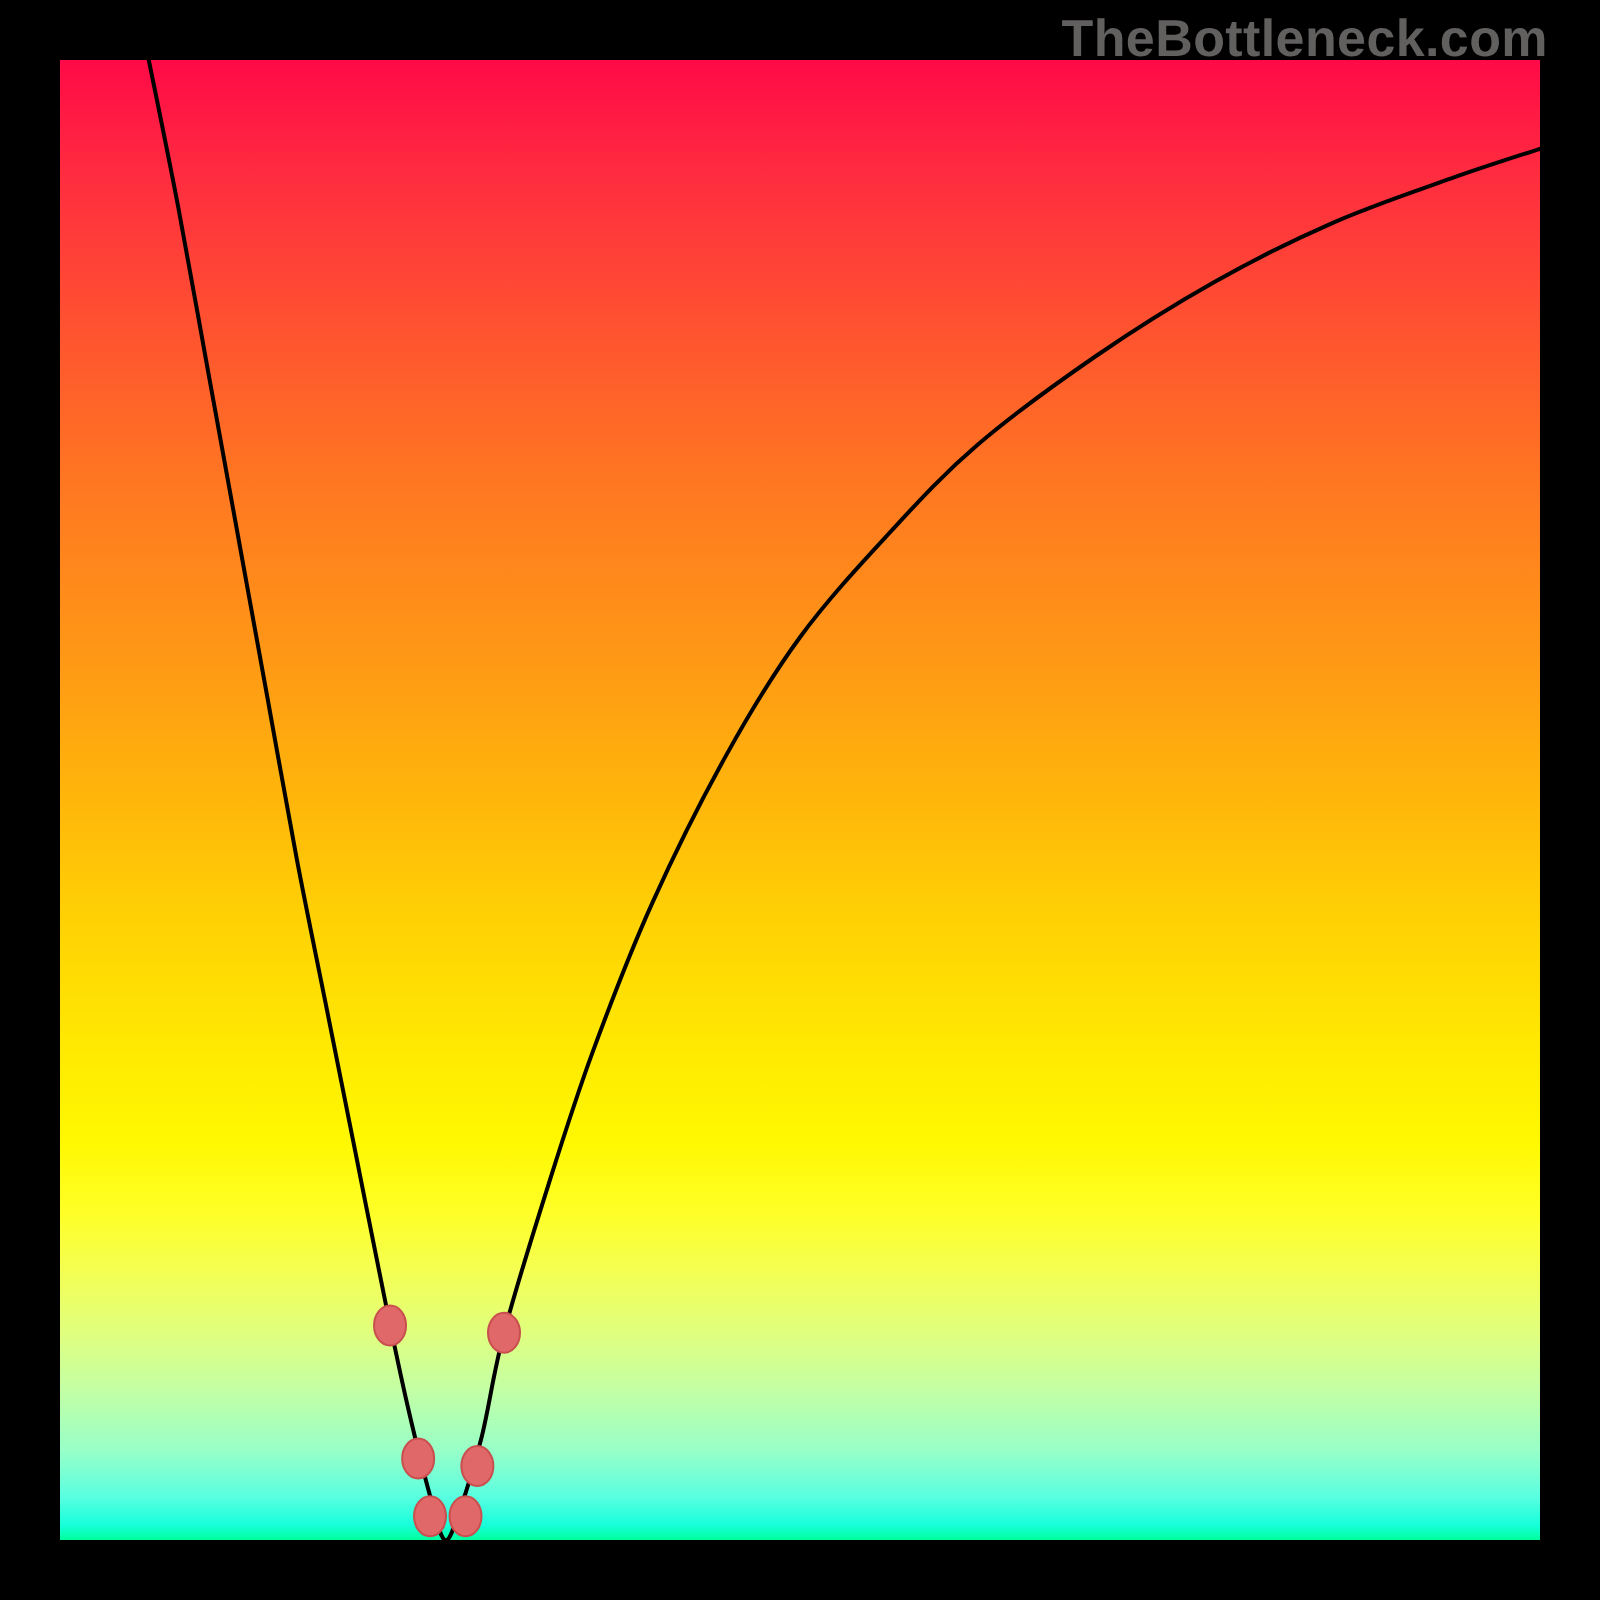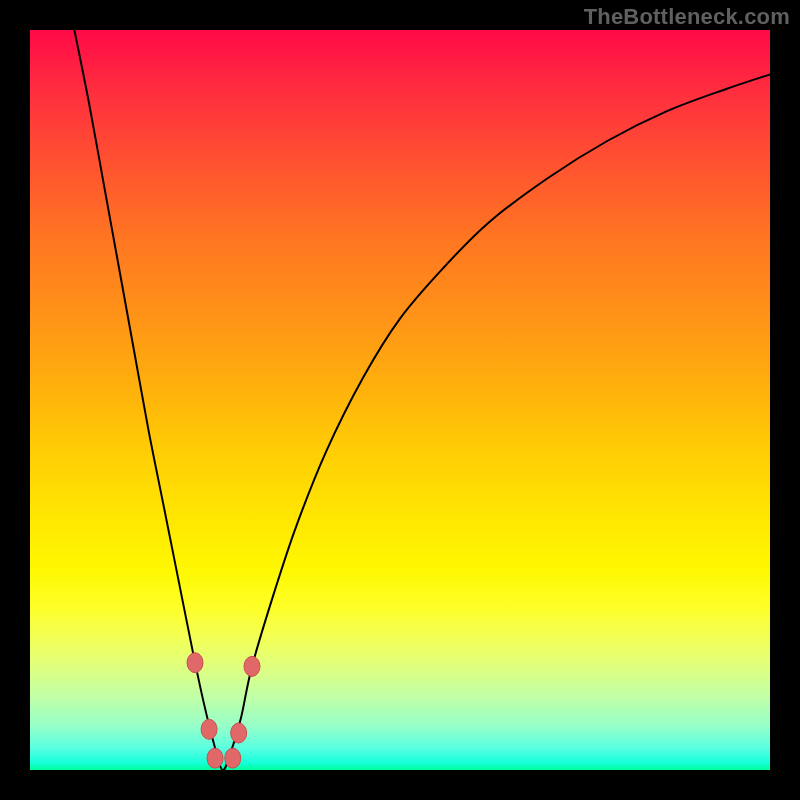--- a/index.html
+++ b/index.html
@@ -6,23 +6,23 @@
   html, body { width: 800px; height: 800px; overflow: hidden; background: #000; }
   .frame {
     position: relative;
     width: 800px;
     height: 800px;
     background: #000;
   }
   .watermark {
     position: absolute;
     top: 4px;
-    right: 10px;
+    right: 26px;
     font-family: Arial, Helvetica, sans-serif;
-    font-size: 22px;
+    font-size: 26px;
     font-weight: 600;
     color: #625f5f;
     letter-spacing: 0.2px;
     z-index: 5;
   }
   .plot-area {
     position: absolute;
     left: 30px;
     top: 30px;
     width: 740px;

